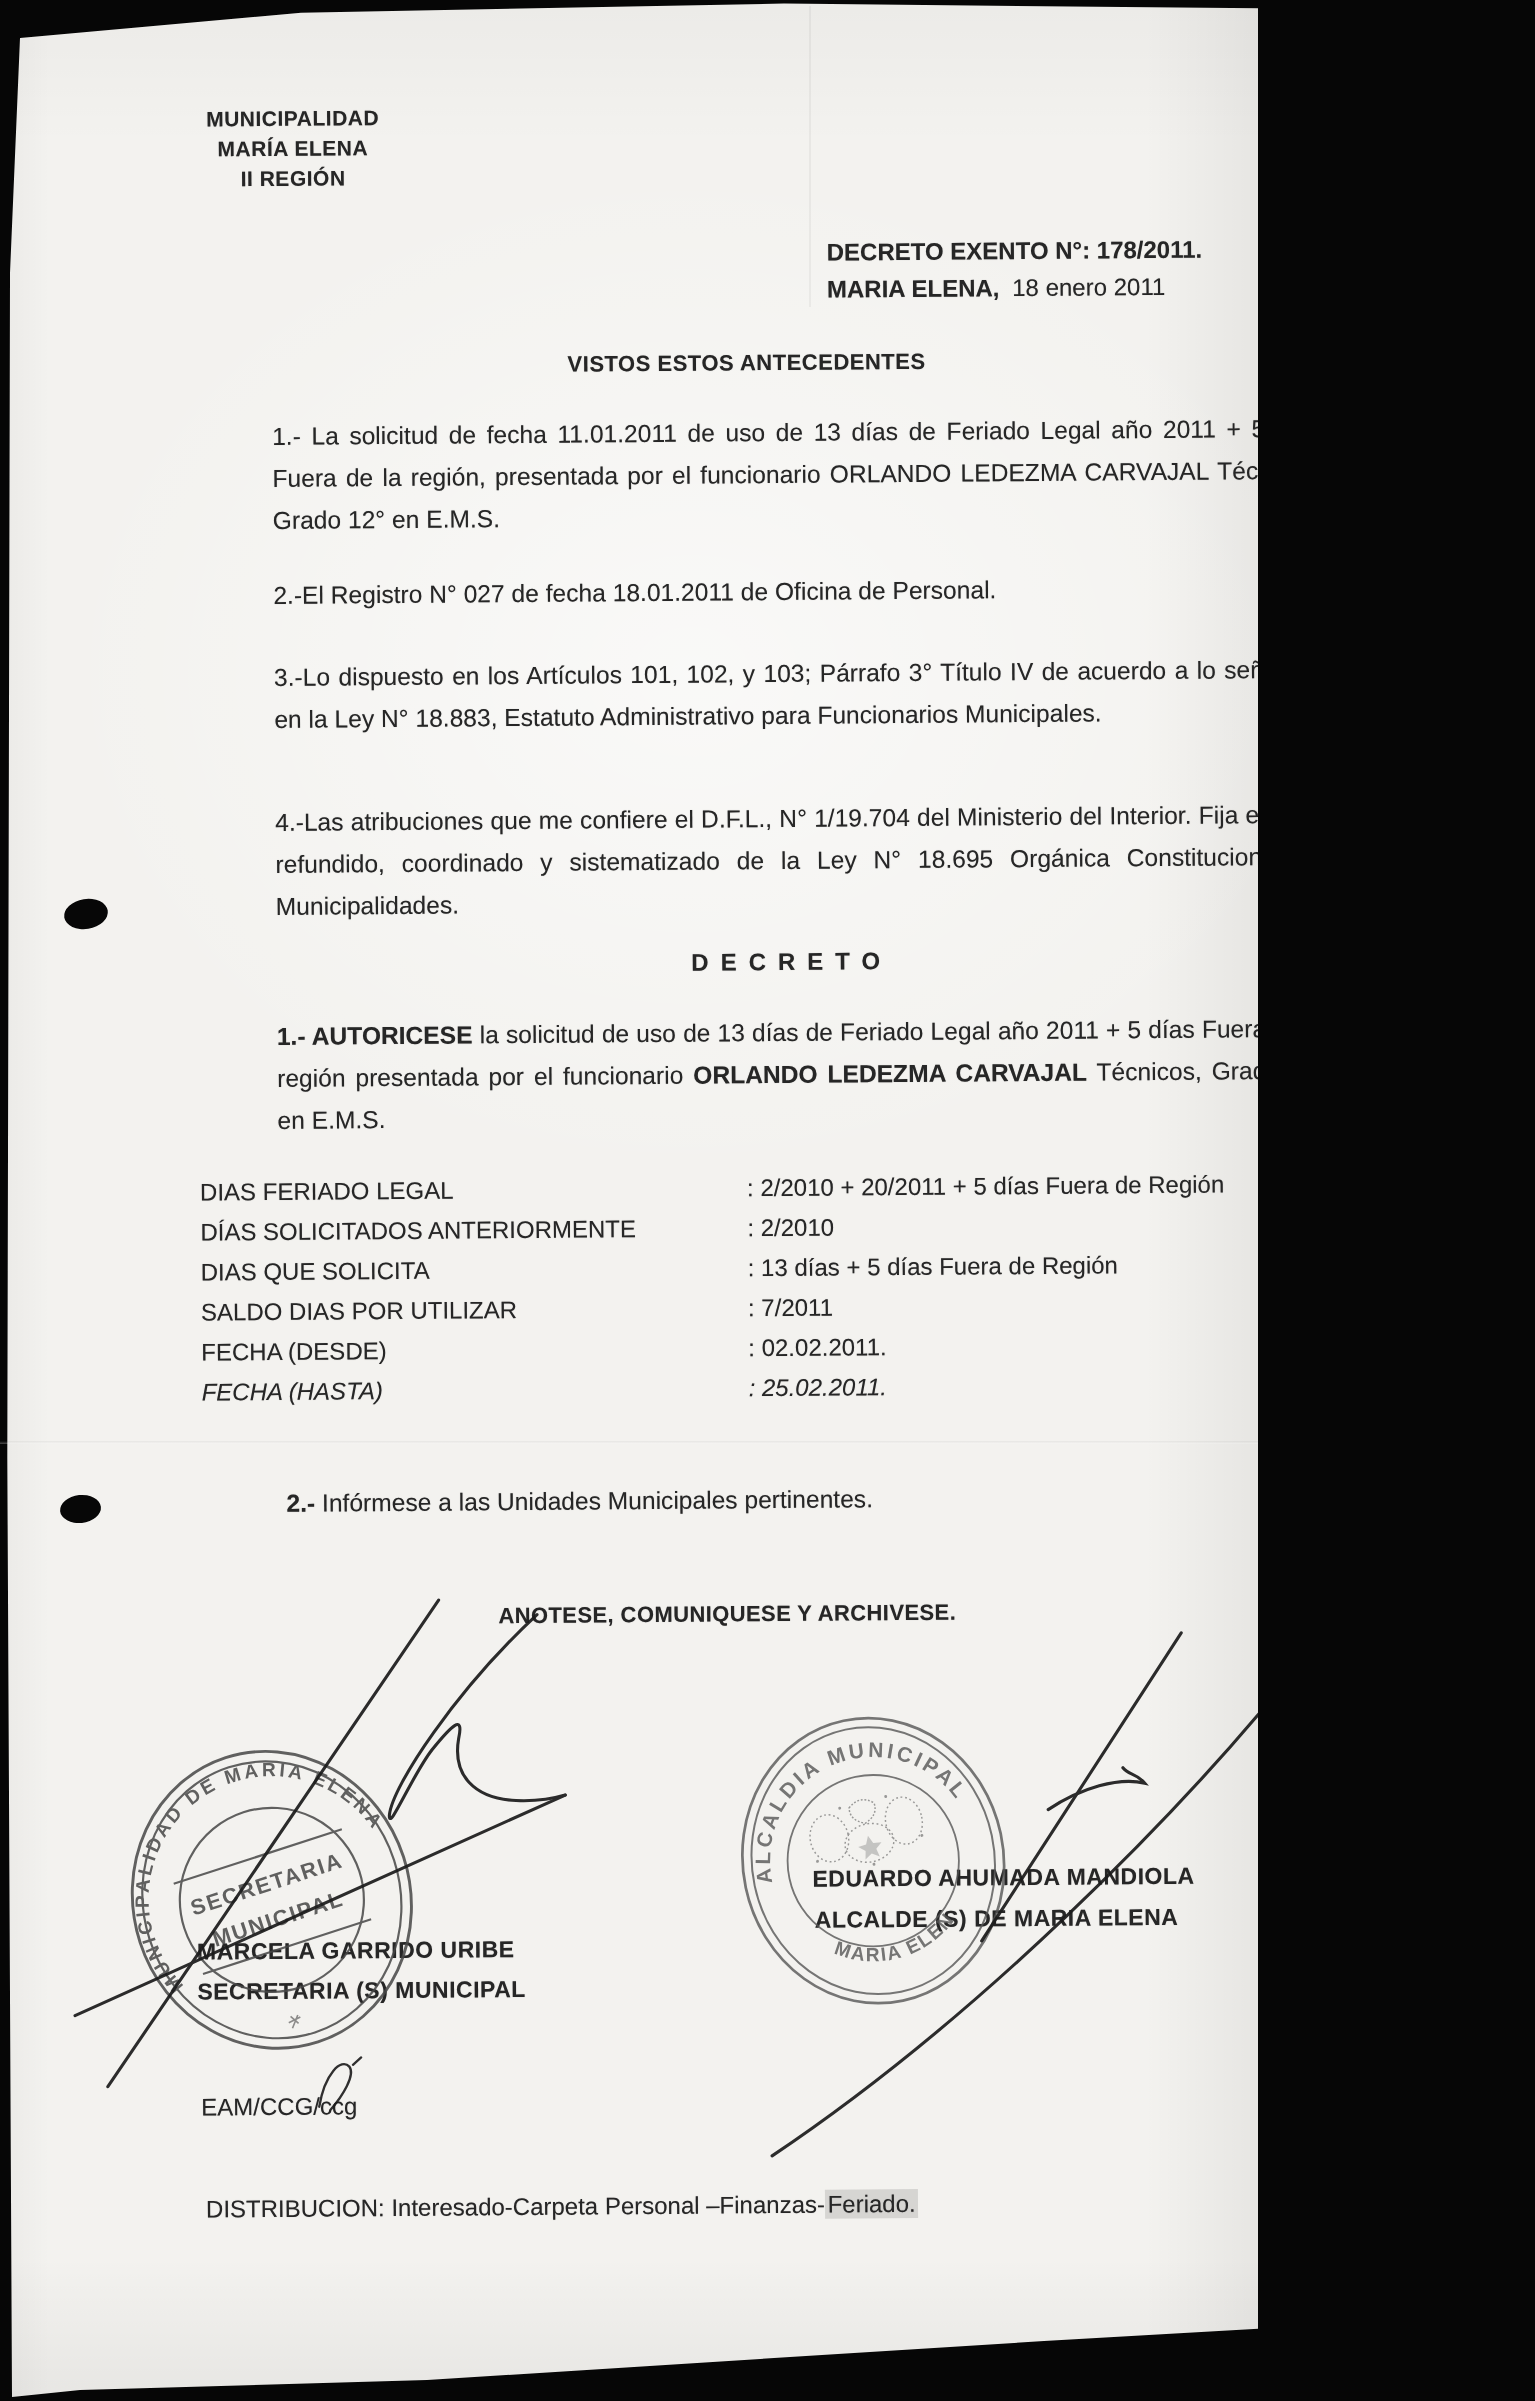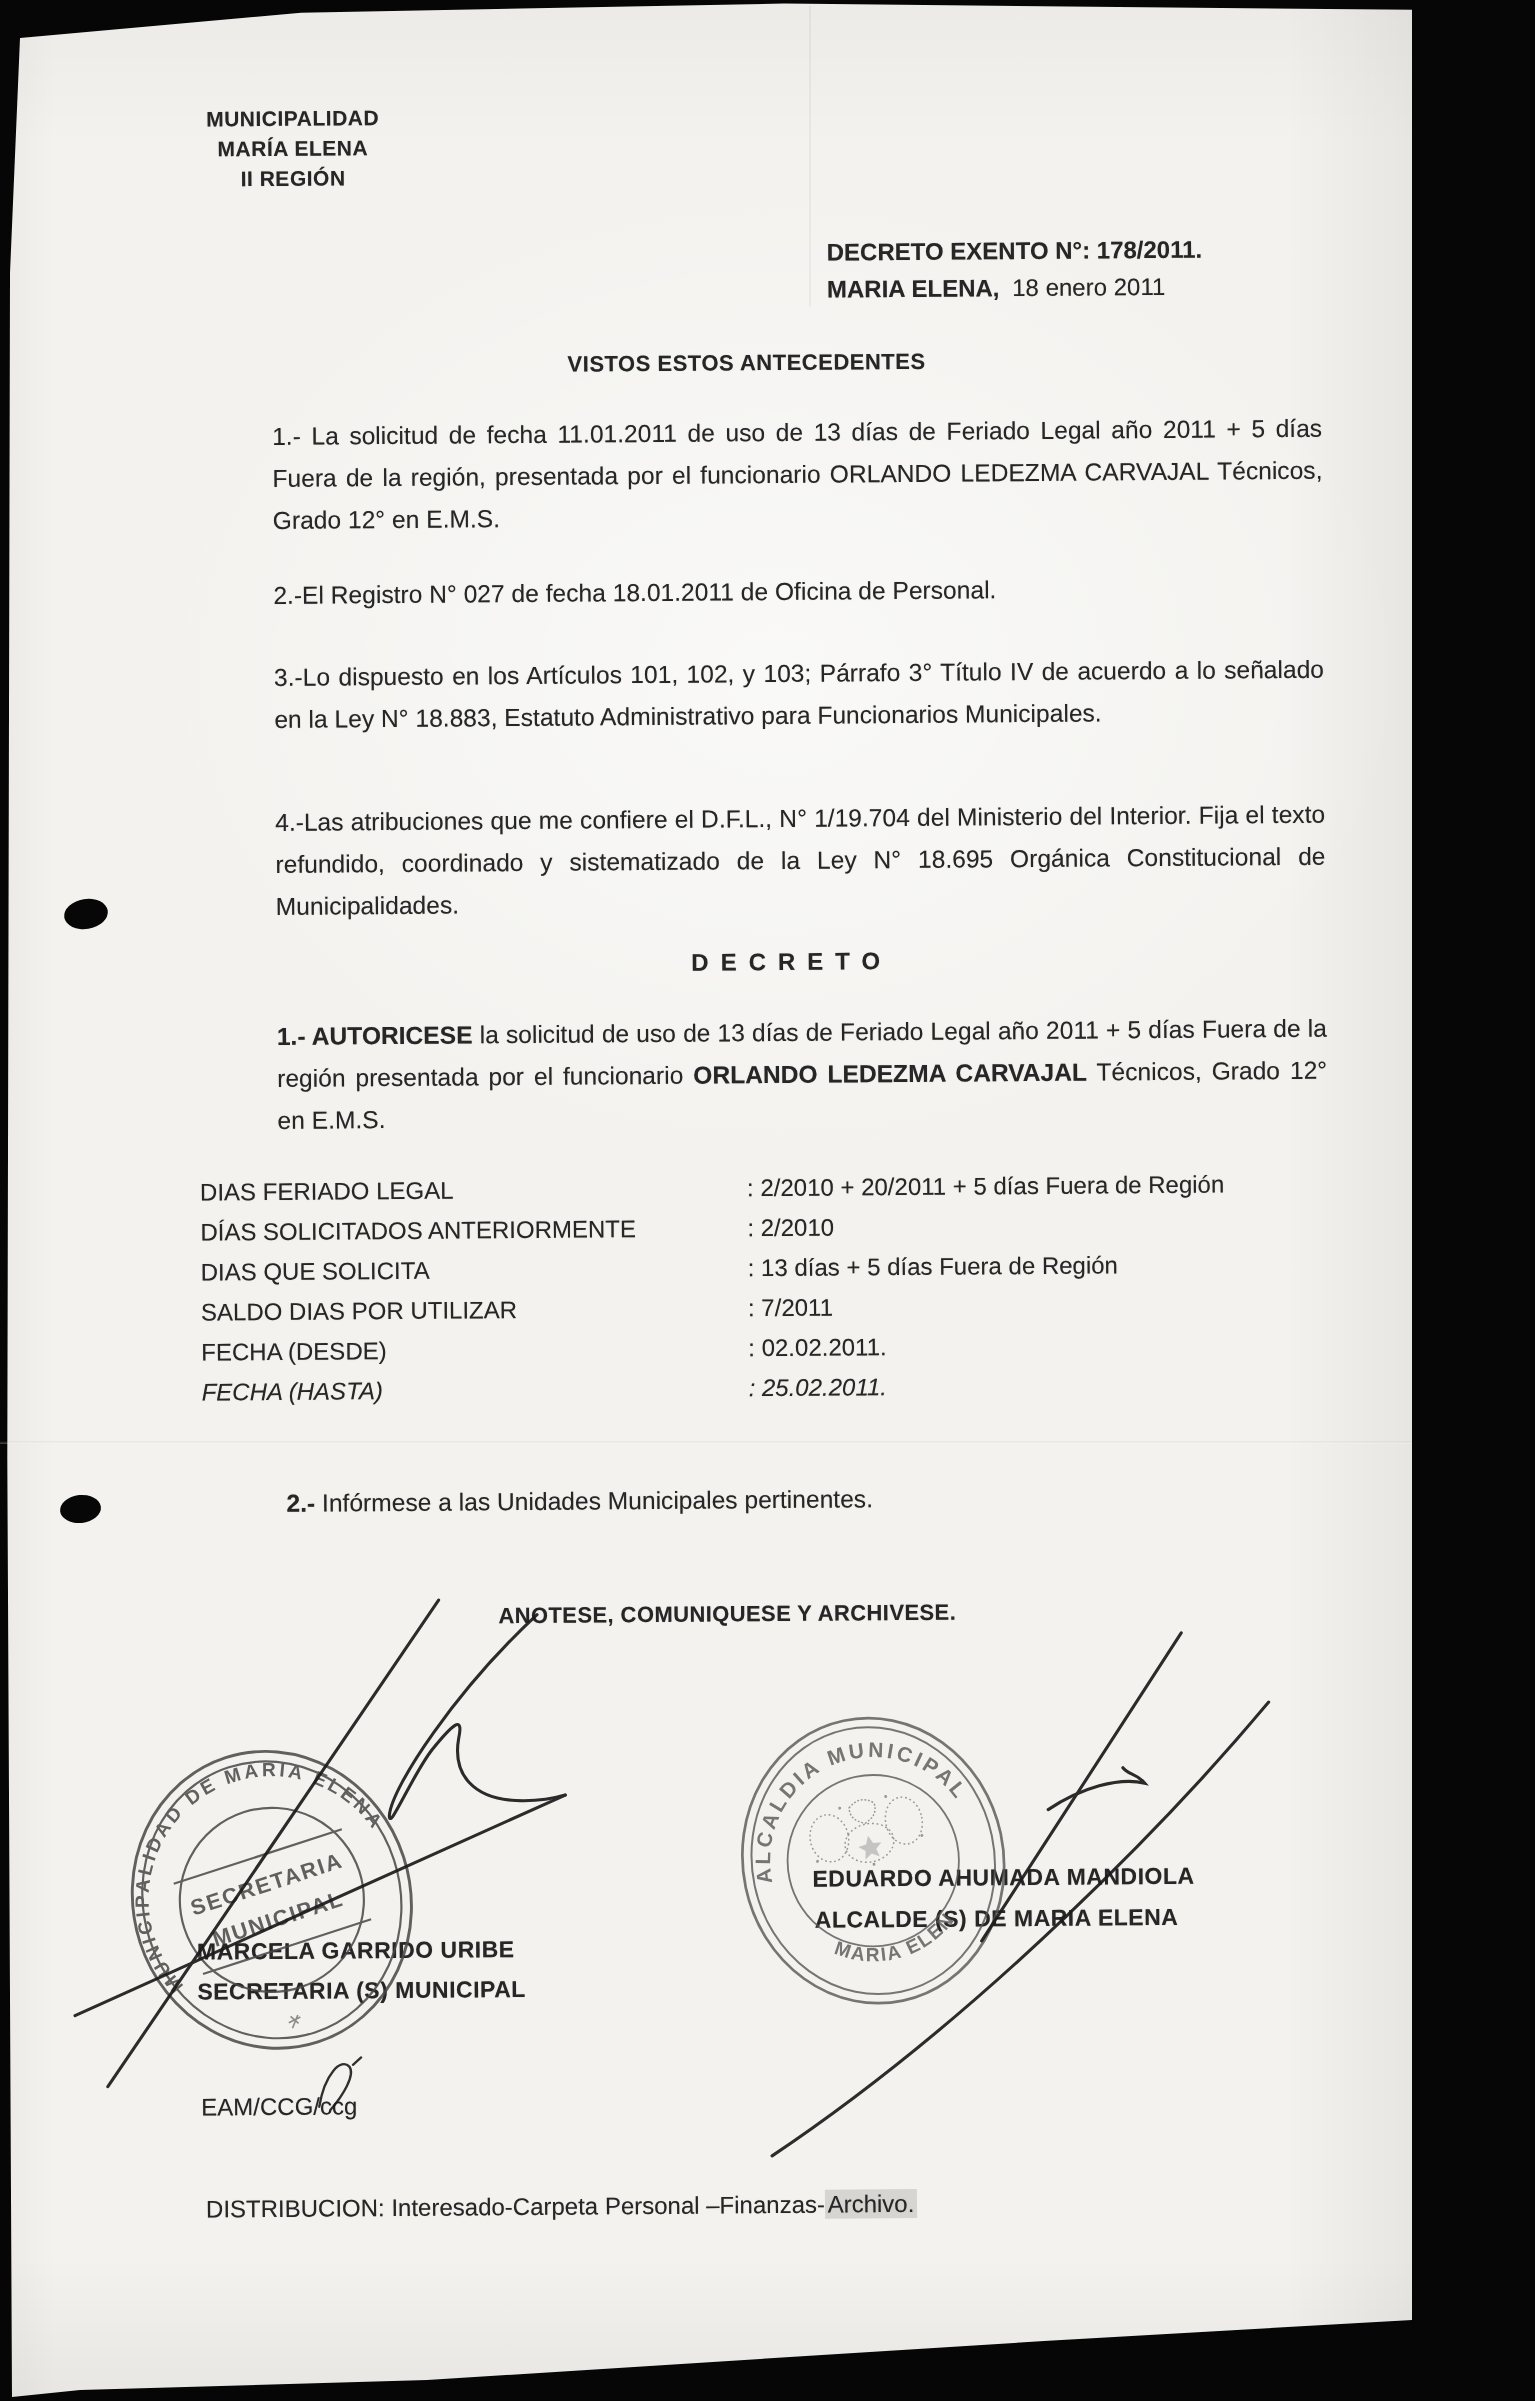--- a/index.html
+++ b/index.html
@@ -1,16 +1,16 @@
 <!DOCTYPE html>
 <html style="font-size:14.6px"><head>
 <meta charset="utf-8">
 <style>
   html,body{margin:0;padding:0;background:#060606;}
-  .scan{position:relative;width:1412px;height:2401px;background:#060606;overflow:hidden;
+  .scan{position:relative;width:1258px;height:2401px;background:#060606;overflow:hidden;
         font-family:"Liberation Sans","DejaVu Sans",sans-serif;color:#262626;}
   .paper{position:absolute;inset:0;z-index:1;
     background:
       radial-gradient(911px 729px at 55% 28%, rgba(255,255,255,.55), rgba(255,255,255,0) 70%),
       linear-gradient(90deg, rgba(0,0,0,.035), rgba(0,0,0,0) 4%, rgba(0,0,0,0) 91%, rgba(0,0,0,.05)),
       linear-gradient(180deg, rgba(0,0,0,.03), rgba(0,0,0,0) 6%, rgba(0,0,0,0) 94%, rgba(0,0,0,.05)),
       #f3f2ef;
     clip-path:polygon(20px 38px,301px 12.8px,784px 3.6px,1535px 11px,1533px 365px,1529px 1185px,1532px 2313px,1044px 2341px,427px 2380px,80px 2390px,12px 2397px,7.3px 1458px,10px 273px);}
   .crease-h{position:absolute;left:0;top:1441px;width:100%;height:2.7px;z-index:2;
     background:linear-gradient(180deg, rgba(0,0,0,.05), rgba(255,255,255,.28));}
@@ -118,21 +118,21 @@
     <div class="abs anotese">ANOTESE, COMUNIQUESE Y ARCHIVESE.</div>
 
     <div class="abs sig-name sec-name">MARCELA GARRIDO URIBE</div>
     <div class="abs sig-name sec-role">SECRETARIA (S) MUNICIPAL</div>
     <div class="abs sig-name mayor-name">EDUARDO AHUMADA MANDIOLA</div>
     <div class="abs sig-name mayor-role">ALCALDE (S) DE MARIA ELENA</div>
 
     <div class="abs initials">EAM/CCG/ccg</div>
 
     <div class="abs distribution">
-      <span>DISTRIBUCION: Interesado-Carpeta Personal –Finanzas-</span><span class="hl">Archivo.</span>
+      <span>DISTRIBUCION: Interesado-Carpeta Personal –Finanzas-</span><span class="hl">Feriado.</span>
     </div>
 
   </div>
 
   <svg class="overlay" viewBox="0 0 1685 2635" width="1536" height="2401">
 
     <g transform="translate(298,2085) rotate(-18)" stroke="#474747" fill="none" opacity="0.85">
       <ellipse rx="152" ry="164" stroke-width="3.2"></ellipse>
       <ellipse rx="141" ry="153" stroke-width="2.4"></ellipse>
       <circle r="101" stroke-width="2.4"></circle>

